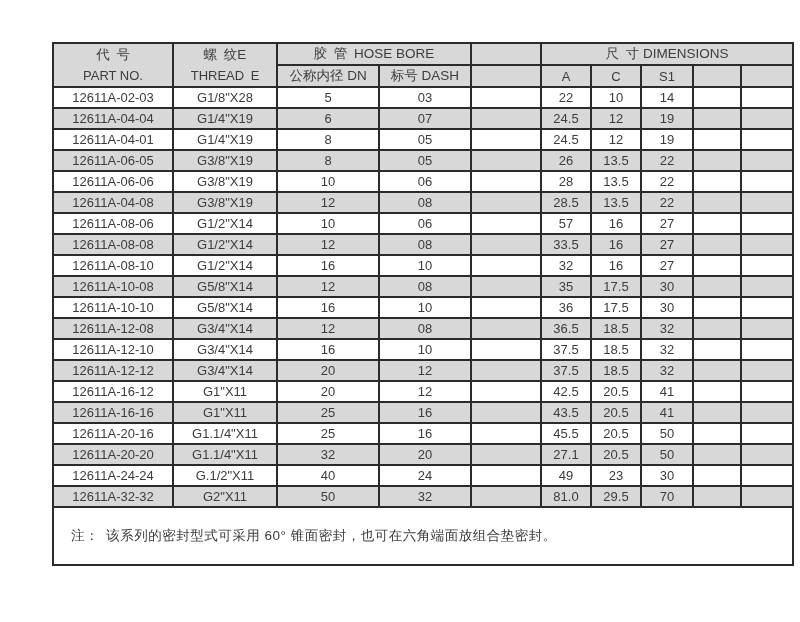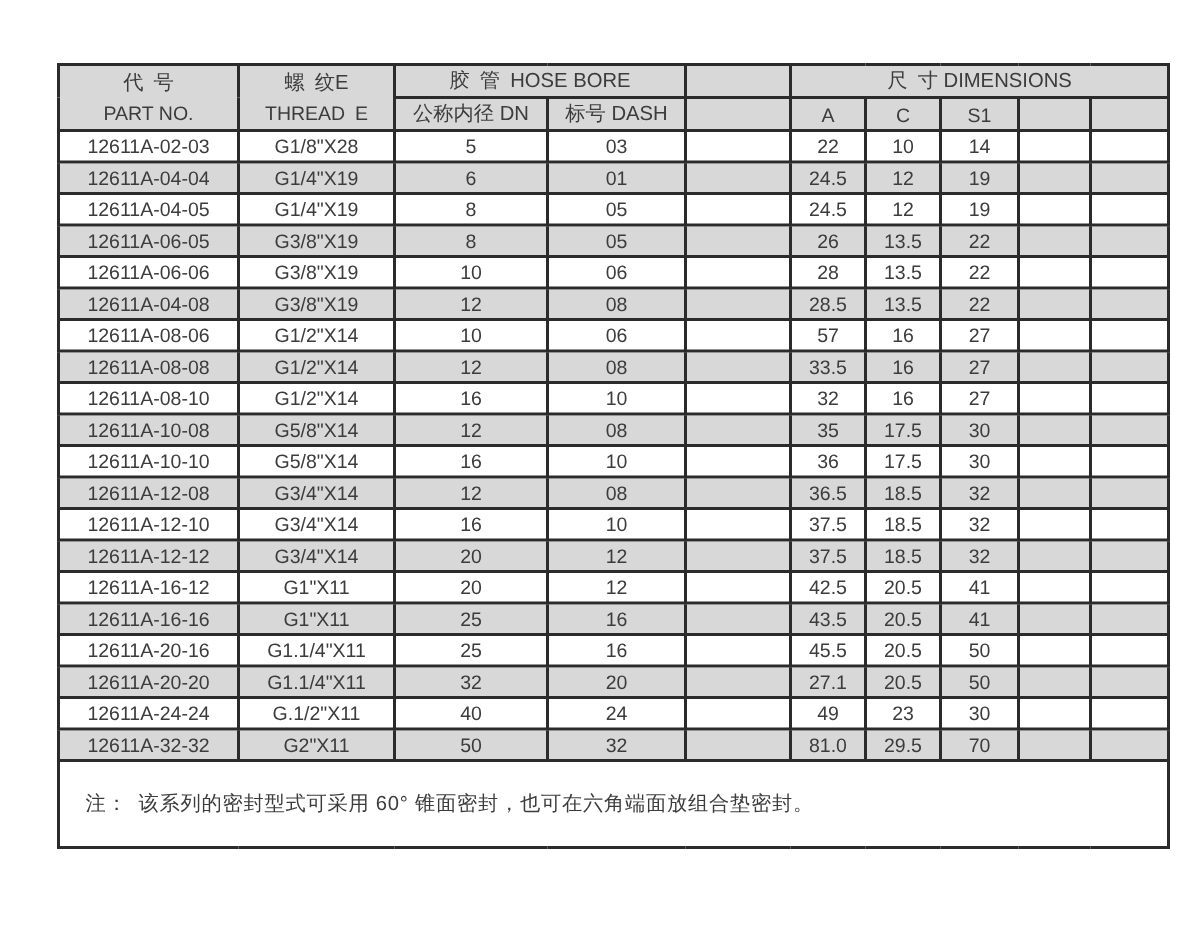--- a/index.html
+++ b/index.html
@@ -8,21 +8,21 @@
     --header-bg:#d8d8d8;
     --text:#3c3c3c;
   }
   html,body{margin:0;padding:0;}
   body{
     width:800px;height:622px;background:#ffffff;
     font-family:"Liberation Sans","DejaVu Sans",sans-serif;
     color:var(--text);
     position:relative;
   }
-  .page{position:absolute;left:38px;top:42px;}
+  .page{position:absolute;left:52px;top:42px;}
   table{
     border-collapse:collapse;
     table-layout:fixed;
     width:740px;
   }
   th,td{
     border:2px solid var(--border);
     padding:0;
     text-align:center;
     vertical-align:middle;
@@ -100,30 +100,30 @@
           <td>22</td>
           <td>10</td>
           <td>14</td>
           <td></td>
           <td></td>
         </tr>
         <tr class="stripe">
           <td>12611A-04-04</td>
           <td>G1/4"X19</td>
           <td>6</td>
-          <td>01</td>
+          <td>07</td>
           <td></td>
           <td>24.5</td>
           <td>12</td>
           <td>19</td>
           <td></td>
           <td></td>
         </tr>
         <tr>
-          <td>12611A-04-05</td>
+          <td>12611A-04-01</td>
           <td>G1/4"X19</td>
           <td>8</td>
           <td>05</td>
           <td></td>
           <td>24.5</td>
           <td>12</td>
           <td>19</td>
           <td></td>
           <td></td>
         </tr>

